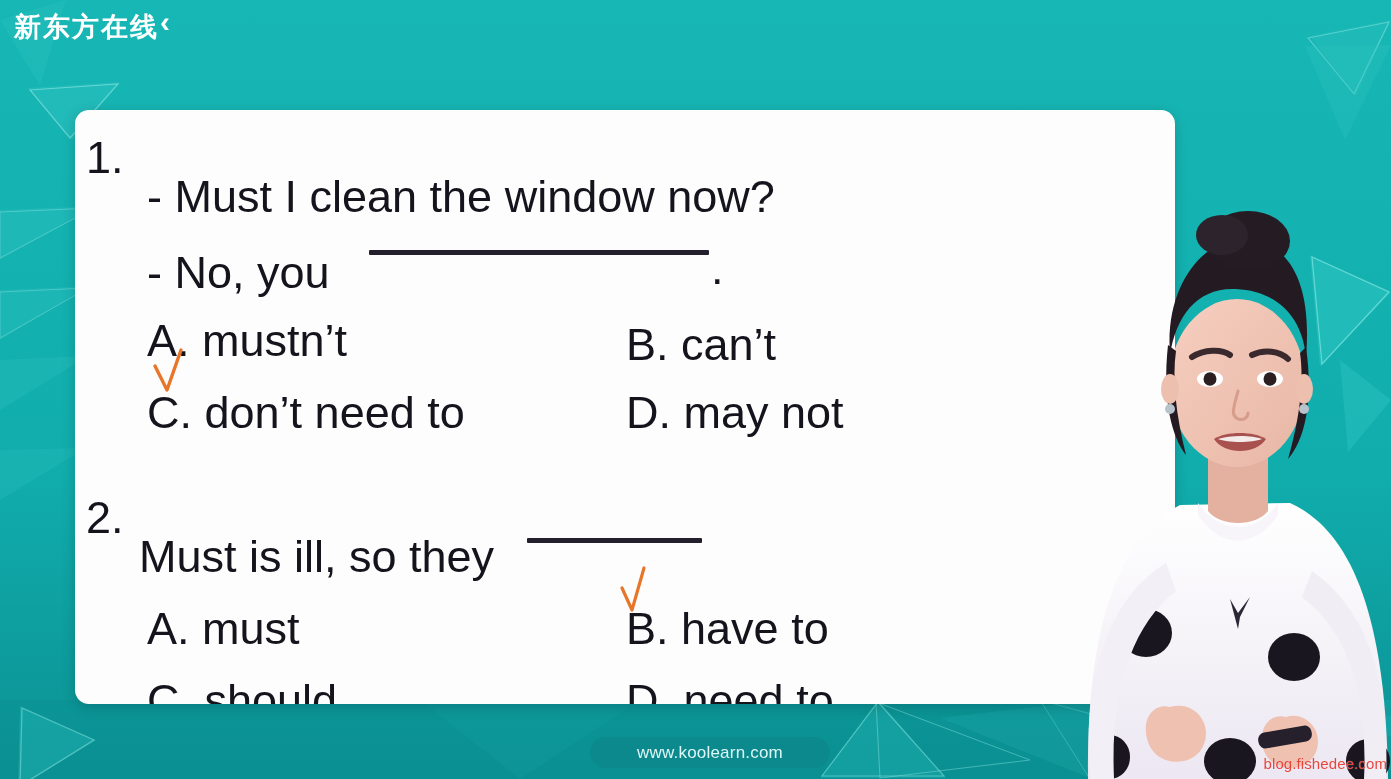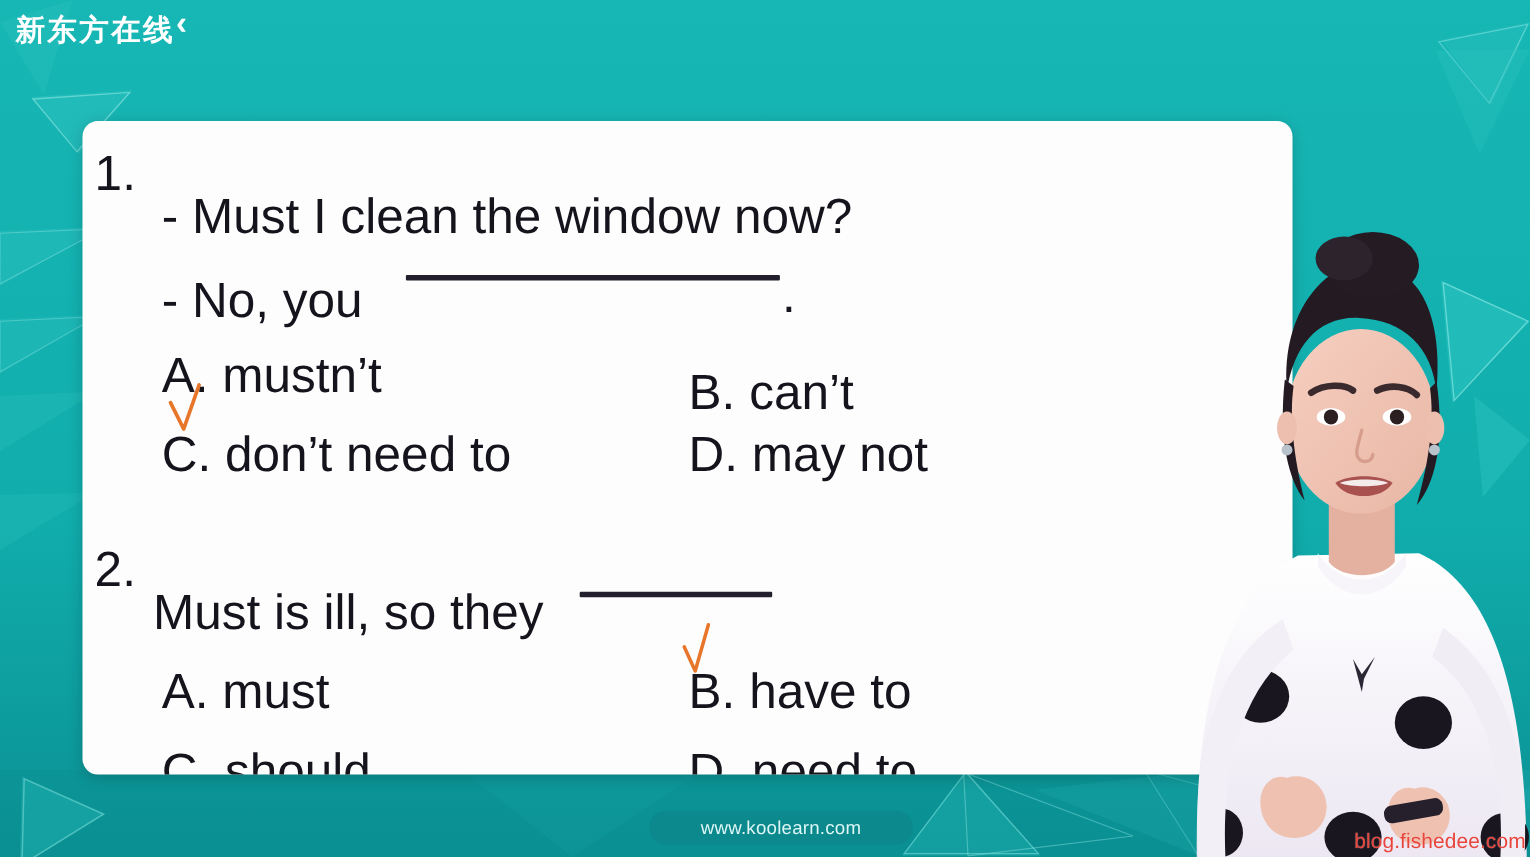--- a/index.html
+++ b/index.html
@@ -77,21 +77,21 @@
     border-radius:16px;
     display:flex; align-items:center; justify-content:center;
   }
   #url-pill span {
     color:#ddf6f6; font-size:17px; letter-spacing:0.2px;
   }
 
   
   #watermark {
     position:absolute; right:4px; top:755px;
-    color:#e8453c; font-size:19px; letter-spacing:0.1px;
+    color:#e8453c; font-size:15px; letter-spacing:0.1px;
     text-shadow:0 0 1px rgba(255,255,255,0.5);
     padding-left:24px;
   }
 </style>
 </head>
 <body>
 
 <div id="stage">
 
   <svg id="bg-svg" viewBox="0 0 1391 779" preserveAspectRatio="none">
@@ -150,21 +150,21 @@
       <div class="qtext" style="left:72px; top:22px;">- Must I clean the window now?</div>
 
       <div class="qtext" style="left:72px; top:98px;">- No, you</div>
       <div class="blankline" style="left:294px; top:140px; width:340px;"></div>
       <div class="qtext" style="left:636px; top:94px;">.</div>
 
       <div class="qtext" style="left:72px; top:166px;">
         <span>A.</span> 
         <span>mustn’t</span>
       </div>
-      <div class="qtext" style="left:551px; top:182px;">
+      <div class="qtext" style="left:551px; top:170px;">
         <span>B.</span> 
         <span>can’t</span>
       </div>
       <div class="qtext" style="left:72px; top:238px;">
         <span>C.</span> 
         <span>don’t need to</span>
       </div>
       <div class="qtext" style="left:551px; top:238px;">
         <span>D.</span> 
         <span>may not</span>

